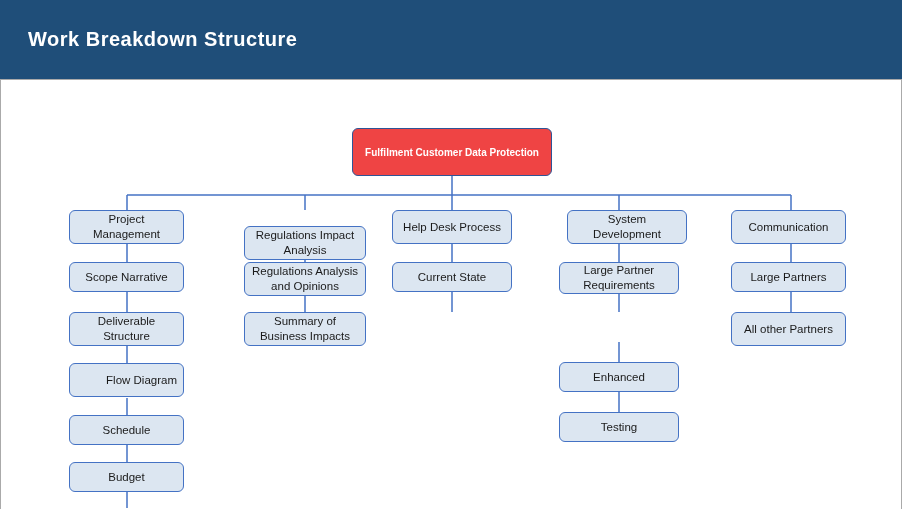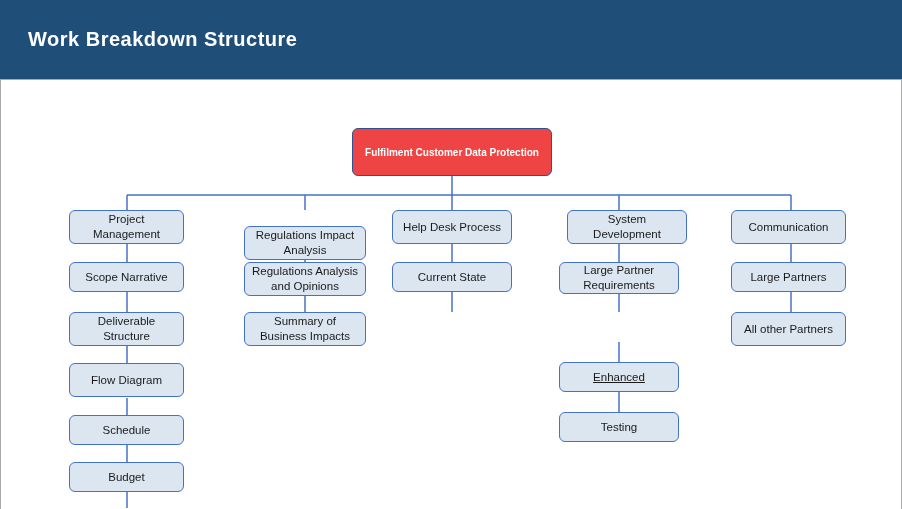--- a/index.html
+++ b/index.html
@@ -115,21 +115,21 @@
   <div class="node" style="left:68px; top:130px; width:115px; height:34px;">
     <span>Project Management</span>
   </div>
 
   <div class="node" style="left:68px; top:182px; width:115px; height:30px;">
     <span>Scope Narrative</span>
   </div>
   <div class="node" style="left:68px; top:232px; width:115px; height:34px;">
     <span>Deliverable Structure</span>
   </div>
-  <div class="node" style="left:68px; top:283px; width:115px; height:34px;">
+  <div class="node" style="left:68px; top:283px; width:115px; height:34px;justify-content:flex-end;">
     <span>Flow Diagram</span>
   </div>
   <div class="node" style="left:68px; top:382px; width:115px; height:30px;">
     <span>Budget</span>
   </div>
   <div class="node" style="left:68px; top:335px; width:115px; height:30px;">
     <span>Schedule</span>
   </div>
 
   <div class="node" style="left:243px; top:146px; width:122px; height:34px;">
@@ -151,21 +151,21 @@
     <span>Current State</span>
   </div>
 
   <div class="node" style="left:558px; top:130px; width:120px; height:34px;margin-left:8px;">
     <span>System Development</span>
   </div>
 
   <div class="node" style="left:558px; top:182px; width:120px; height:32px;">
     <span>Large Partner Requirements</span>
   </div>
-  <div class="node" style="left:558px; top:282px; width:120px; height:30px;text-decoration:underline;">
+  <div class="node" style="left:558px; top:282px; width:120px; height:30px;">
     <span>Enhanced</span>
   </div>
   <div class="node" style="left:558px; top:332px; width:120px; height:30px;">
     <span>Testing</span>
   </div>
 
   <div class="node" style="left:730px; top:130px; width:115px; height:34px;">
     <span>Communication</span>
   </div>
 

